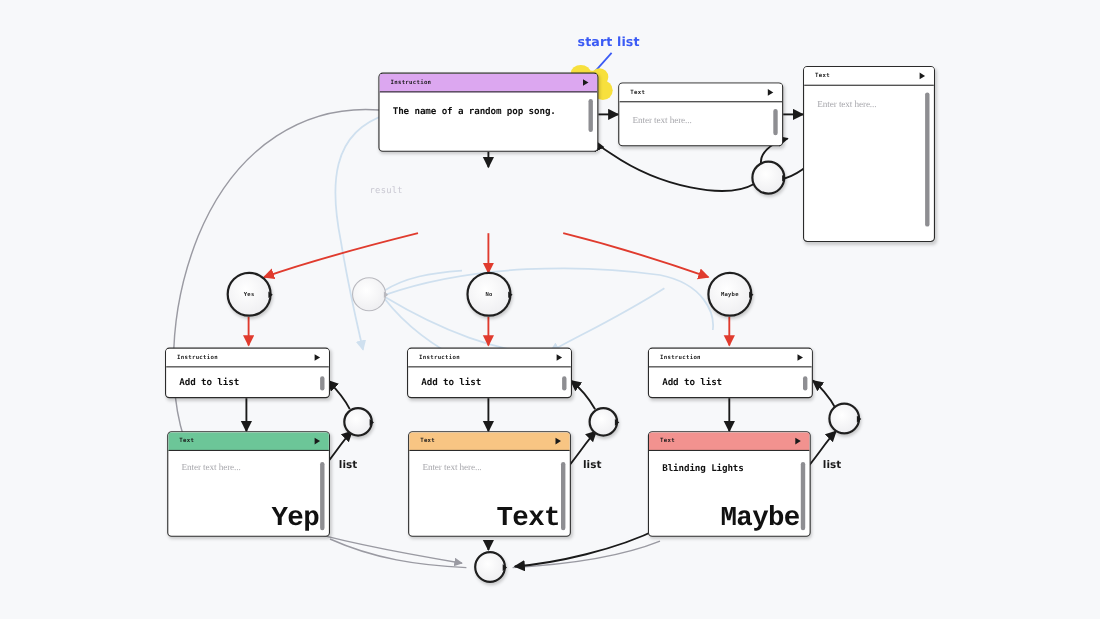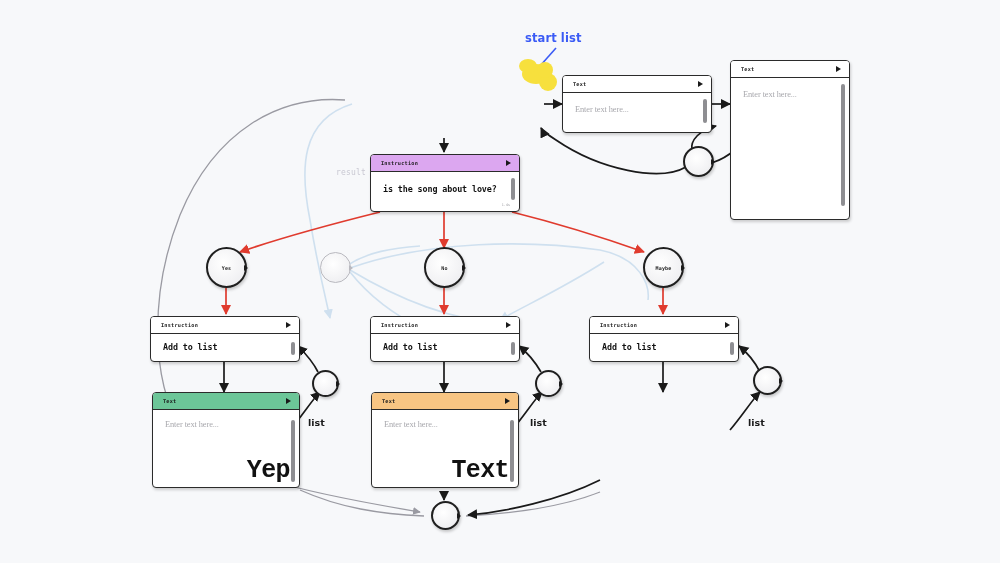--- a/index.html
+++ b/index.html
@@ -213,20 +213,30 @@
     <path d="M556,48 L540,66" fill="none" stroke="#3b5bf5" stroke-width="1.6"></path>
 
     <g fill="#f7e03d">
       <ellipse cx="536" cy="74" rx="14" ry="10"></ellipse>
       <ellipse cx="548" cy="82" rx="9" ry="9"></ellipse>
       <ellipse cx="528" cy="66" rx="9" ry="7"></ellipse>
       <ellipse cx="545" cy="70" rx="8" ry="8"></ellipse>
     </g>
   </svg>
 
+  <div class="node" style="left:344px;top:66px;width:200px;height:72px;">
+    <div class="hdr hdr-purple">
+      <span class="title">Instruction</span>
+      <span class="play"></span>
+    </div>
+    <div class="body">
+      <div class="content">The name of a random pop song.</div>
+      <div class="scroll" style="height:30px;"></div>
+    </div>
+  </div>
 
   <div class="node" style="left:562px;top:75px;width:150px;height:58px;">
     <div class="hdr hdr-white">
       <span class="title">Text</span>
       <span class="play"></span>
     </div>
     <div class="body">
       <div class="placeholder">Enter text here...</div>
       <div class="scroll" style="height:24px;"></div>
     </div>
@@ -236,31 +246,20 @@
     <div class="hdr hdr-white">
       <span class="title">Text</span>
       <span class="play"></span>
     </div>
     <div class="body">
       <div class="placeholder">Enter text here...</div>
       <div class="scroll" style="height:122px;"></div>
     </div>
   </div>
 
-  <div class="node" style="left:370px;top:154px;width:150px;height:58px;">
-    <div class="hdr hdr-purple">
-      <span class="title">Instruction</span>
-      <span class="play"></span>
-    </div>
-    <div class="body">
-      <div class="content">is the song about love?</div>
-      <div class="scroll" style="height:22px;"></div>
-      <div class="tiny">1.4s</div>
-    </div>
-  </div>
 
   <div class="node" style="left:150px;top:316px;width:150px;height:46px;">
     <div class="hdr hdr-white">
       <span class="title">Instruction</span>
       <span class="play"></span>
     </div>
     <div class="body" style="padding-top:8px;">
       <div class="content">Add to list</div>
       <div class="scroll" style="height:13px;top:8px;"></div>
     </div>
@@ -305,20 +304,31 @@
       <span class="title">Text</span>
       <span class="play"></span>
     </div>
     <div class="body" style="padding-top:10px;">
       <div class="placeholder">Enter text here...</div>
       <div class="scroll" style="height:62px;top:10px;"></div>
       <div class="bigword">Text</div>
     </div>
   </div>
 
+  <div class="node" style="left:589px;top:392px;width:148px;height:96px;">
+    <div class="hdr hdr-red">
+      <span class="title">Text</span>
+      <span class="play"></span>
+    </div>
+    <div class="body" style="padding-top:10px;">
+      <div class="content">Blinding Lights</div>
+      <div class="scroll" style="height:62px;top:10px;"></div>
+      <div class="bigword">Maybe</div>
+    </div>
+  </div>
 
   <div class="circle dark" style="left:206px;top:247px;width:41px;height:41px;">
     <span class="clabel">Yes</span>
     <span class="port"></span>
   </div>
 
   <div class="circle dark" style="left:424px;top:247px;width:41px;height:41px;">
     <span class="clabel">No</span>
     <span class="port"></span>
   </div>

